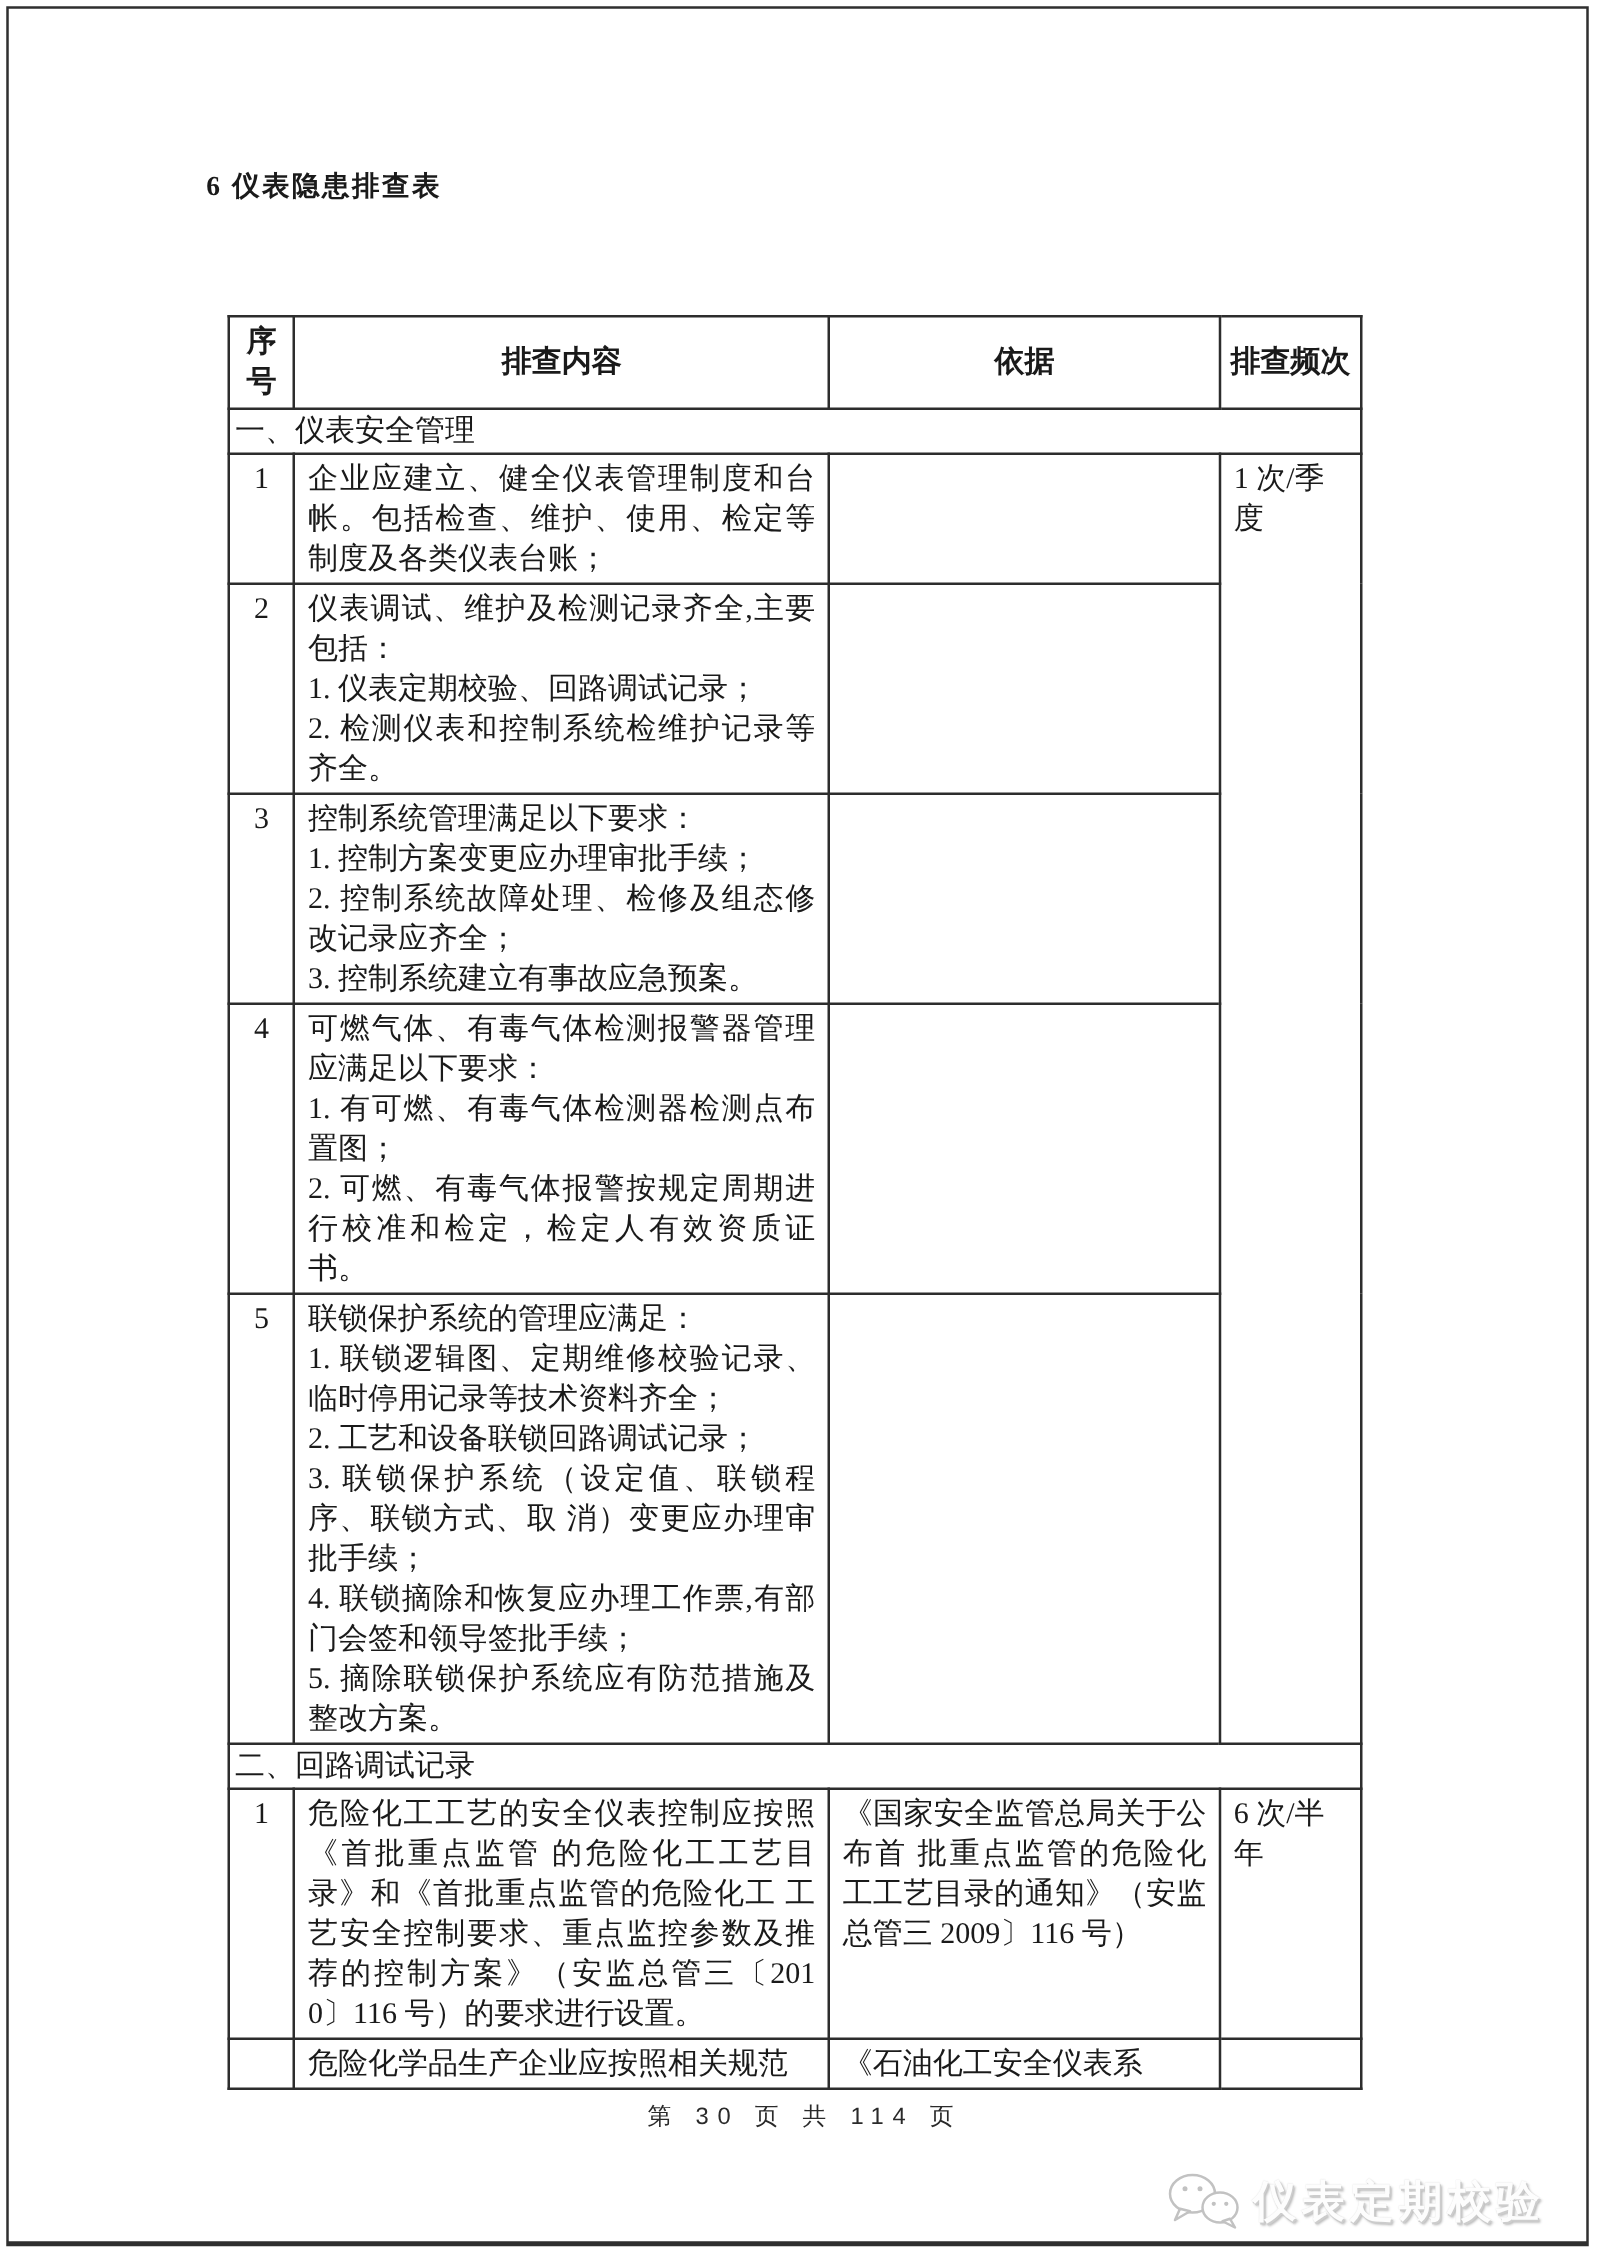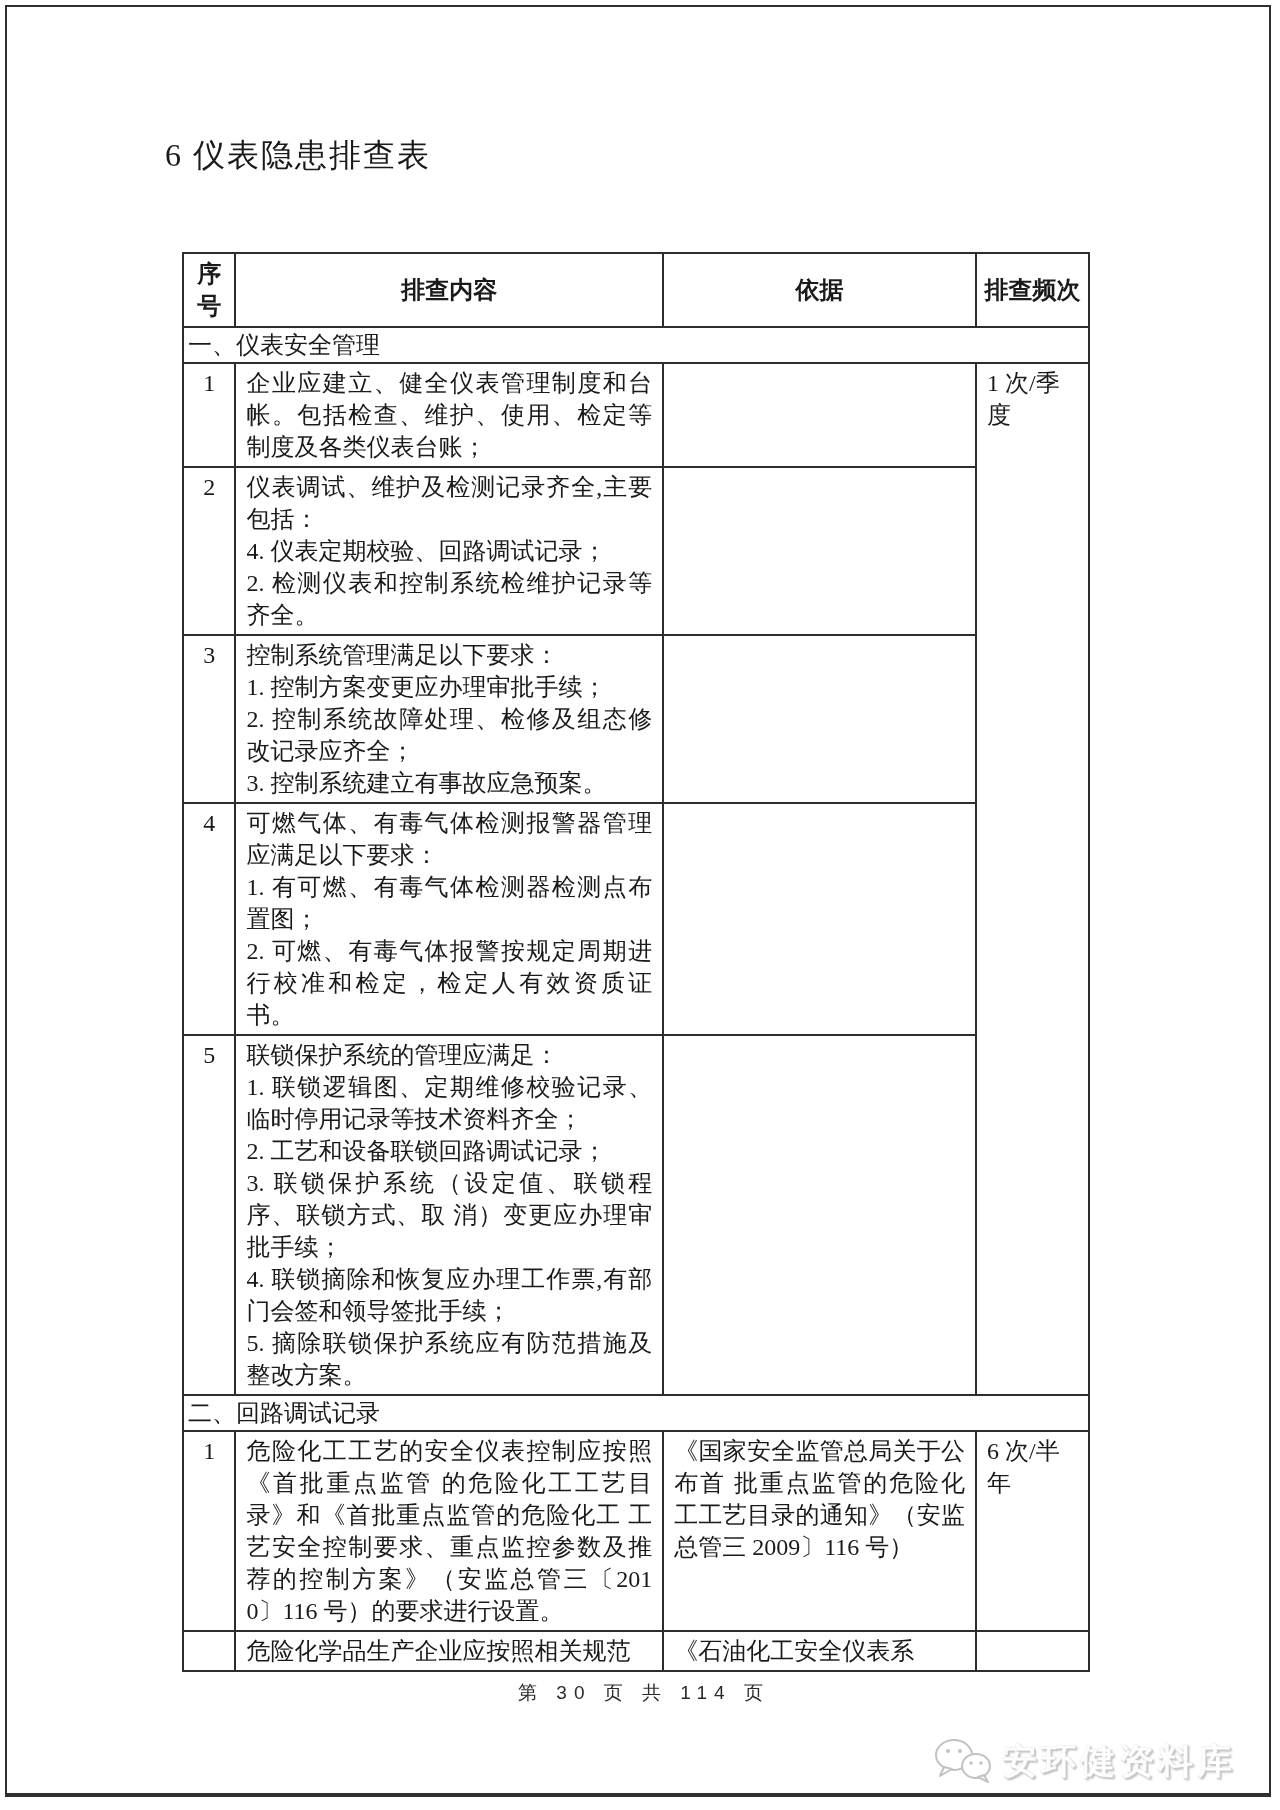--- a/index.html
+++ b/index.html
@@ -14,21 +14,21 @@
   .page-frame {
     position:absolute; left:5px; top:5px;
     width:1266px; height:1792px;
     border:2px solid #2f2f2f;
     border-bottom-width:4px;
     box-sizing:border-box;
     pointer-events:none;
   }
   .doc-title {
     position:absolute; left:165px; top:134px;
-    font-size:32px; font-weight:normal;
+    font-size:22px; font-weight:bold;
     letter-spacing:2px;
   }
   table.inspection {
     position:absolute; left:182px; top:252px;
     width:908px;
     border-collapse:collapse;
     table-layout:fixed;
     font-size:24px;
     line-height:32px;
   }
@@ -114,21 +114,21 @@
     </tr>
     <tr>
       <td class="serial">1</td>
       <td class="content">企业应建立、健全仪表管理制度和台帐。包括检查、维护、使用、检定等制度及各类仪表台账；</td>
       <td class="basis"></td>
       <td class="freq" rowspan="5">1 次/季度</td>
     </tr>
     <tr>
       <td class="serial">2</td>
       <td class="content">仪表调试、维护及检测记录齐全,主要包括：
-4. 仪表定期校验、回路调试记录；
+1. 仪表定期校验、回路调试记录；
 2. 检测仪表和控制系统检维护记录等齐全。</td>
       <td class="basis"></td>
     </tr>
     <tr>
       <td class="serial">3</td>
       <td class="content">控制系统管理满足以下要求：
 1. 控制方案变更应办理审批手续；
 2. 控制系统故障处理、检修及组态修改记录应齐全；
 3. 控制系统建立有事故应急预案。</td>
       <td class="basis"></td>
@@ -180,14 +180,14 @@
         <path d="M52 39 L56 46 L46 41 Z" stroke-linejoin="round"></path>
       </g>
       <g fill="#c2c2c2">
         <circle cx="16" cy="15" r="2"></circle>
         <circle cx="28" cy="15" r="2"></circle>
         <circle cx="39" cy="27" r="1.7"></circle>
         <circle cx="49" cy="27" r="1.7"></circle>
       </g>
     </svg>
   </span>
-  <span class="label">安环健资料库</span>
+  <span class="label">仪表定期校验</span>
 </div>
 
 </body></html>

